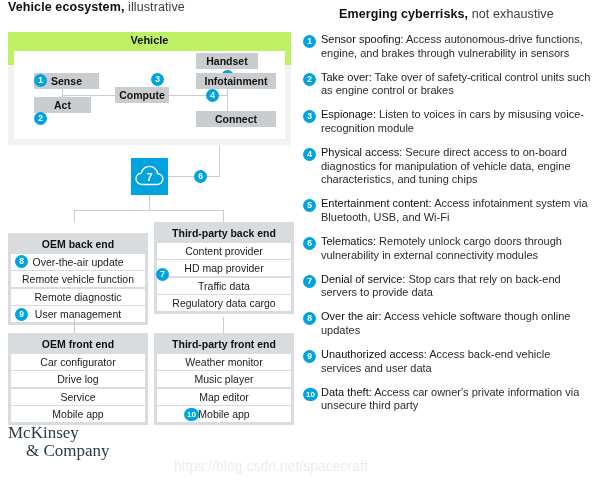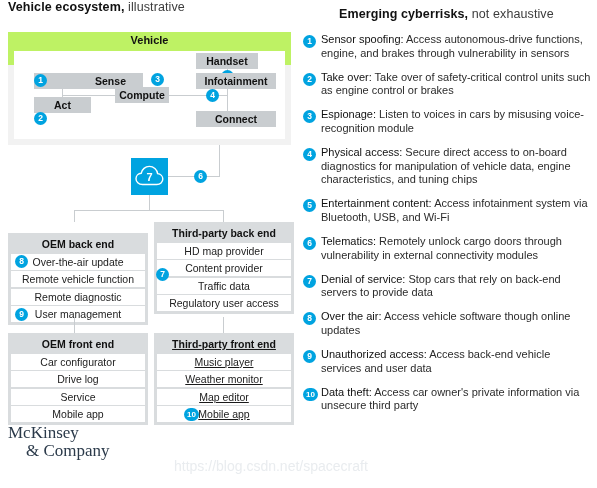--- a/index.html
+++ b/index.html
@@ -111,21 +111,21 @@
   <div class="vehicle-wrap">
     <div class="vehicle-title">Vehicle</div>
     <div class="vehicle-inner">
 
       <div class="conn" style="left:48px;top:30px;width:1px;height:30px;"></div>
       <div class="conn" style="left:48px;top:44px;width:53px;height:1px;"></div>
       <div class="conn" style="left:155px;top:44px;width:58px;height:1px;"></div>
       <div class="conn" style="left:213px;top:30px;width:1px;height:30px;"></div>
       <div class="conn" style="left:213px;top:8px;width:1px;height:14px;"></div>
 
-      <div class="gbox" style="left:20px;top:22px;width:65px;padding-left:44px;">
+      <div class="gbox" style="left:20px;top:22px;width:65px;">
         <span>Sense</span>
       </div>
       <div class="badge" style="left:20px;top:23px;">1</div>
 
       <div class="gbox" style="left:20px;top:46px;width:57px;">
         <span>Act</span>
       </div>
       <div class="badge" style="left:20px;top:61px;">2</div>
 
       <div class="gbox" style="left:101px;top:36px;width:54px;">
@@ -179,30 +179,30 @@
     </div>
     <div class="stack-row">
       <div class="badge">9</div>
       <span>User management</span>
     </div>
   </div>
 
   <div class="stack" style="left:154px;top:222px;width:140px;">
     <div class="stack-title">Third-party back end</div>
     <div class="stack-row">
+      <span>Content provider</span>
+    </div>
+    <div class="stack-row">
       <span>HD map provider</span>
     </div>
     <div class="stack-row">
-      <span>Content provider</span>
-    </div>
-    <div class="stack-row">
       <span>Traffic data</span>
     </div>
     <div class="stack-row">
-      <span>Regulatory user access</span>
+      <span>Regulatory data cargo</span>
     </div>
   </div>
   <div class="badge" style="left:156px;top:268px;">7</div>
 
   <div class="conn" style="left:74px;top:317px;width:1px;height:16px;"></div>
   <div class="conn" style="left:223px;top:317px;width:1px;height:16px;"></div>
 
   <div class="stack" style="left:8px;top:333px;width:140px;">
     <div class="stack-title">OEM front end</div>
     <div class="stack-row">
@@ -212,27 +212,27 @@
       <span>Drive log</span>
     </div>
     <div class="stack-row">
       <span>Service</span>
     </div>
     <div class="stack-row">
       <span>Mobile app</span>
     </div>
   </div>
 
-  <div class="stack" style="left:154px;top:333px;width:140px;text-decoration:underline;">
+  <div class="stack" style="left:154px;top:333px;width:140px;">
     <div class="stack-title">Third-party front end</div>
     <div class="stack-row">
+      <span>Weather monitor</span>
+    </div>
+    <div class="stack-row">
       <span>Music player</span>
-    </div>
-    <div class="stack-row">
-      <span>Weather monitor</span>
     </div>
     <div class="stack-row">
       <span>Map editor</span>
     </div>
     <div class="stack-row">
       <div class="badge b10" style="left:27px;">10</div>
       <span>Mobile app</span>
     </div>
   </div>
 

